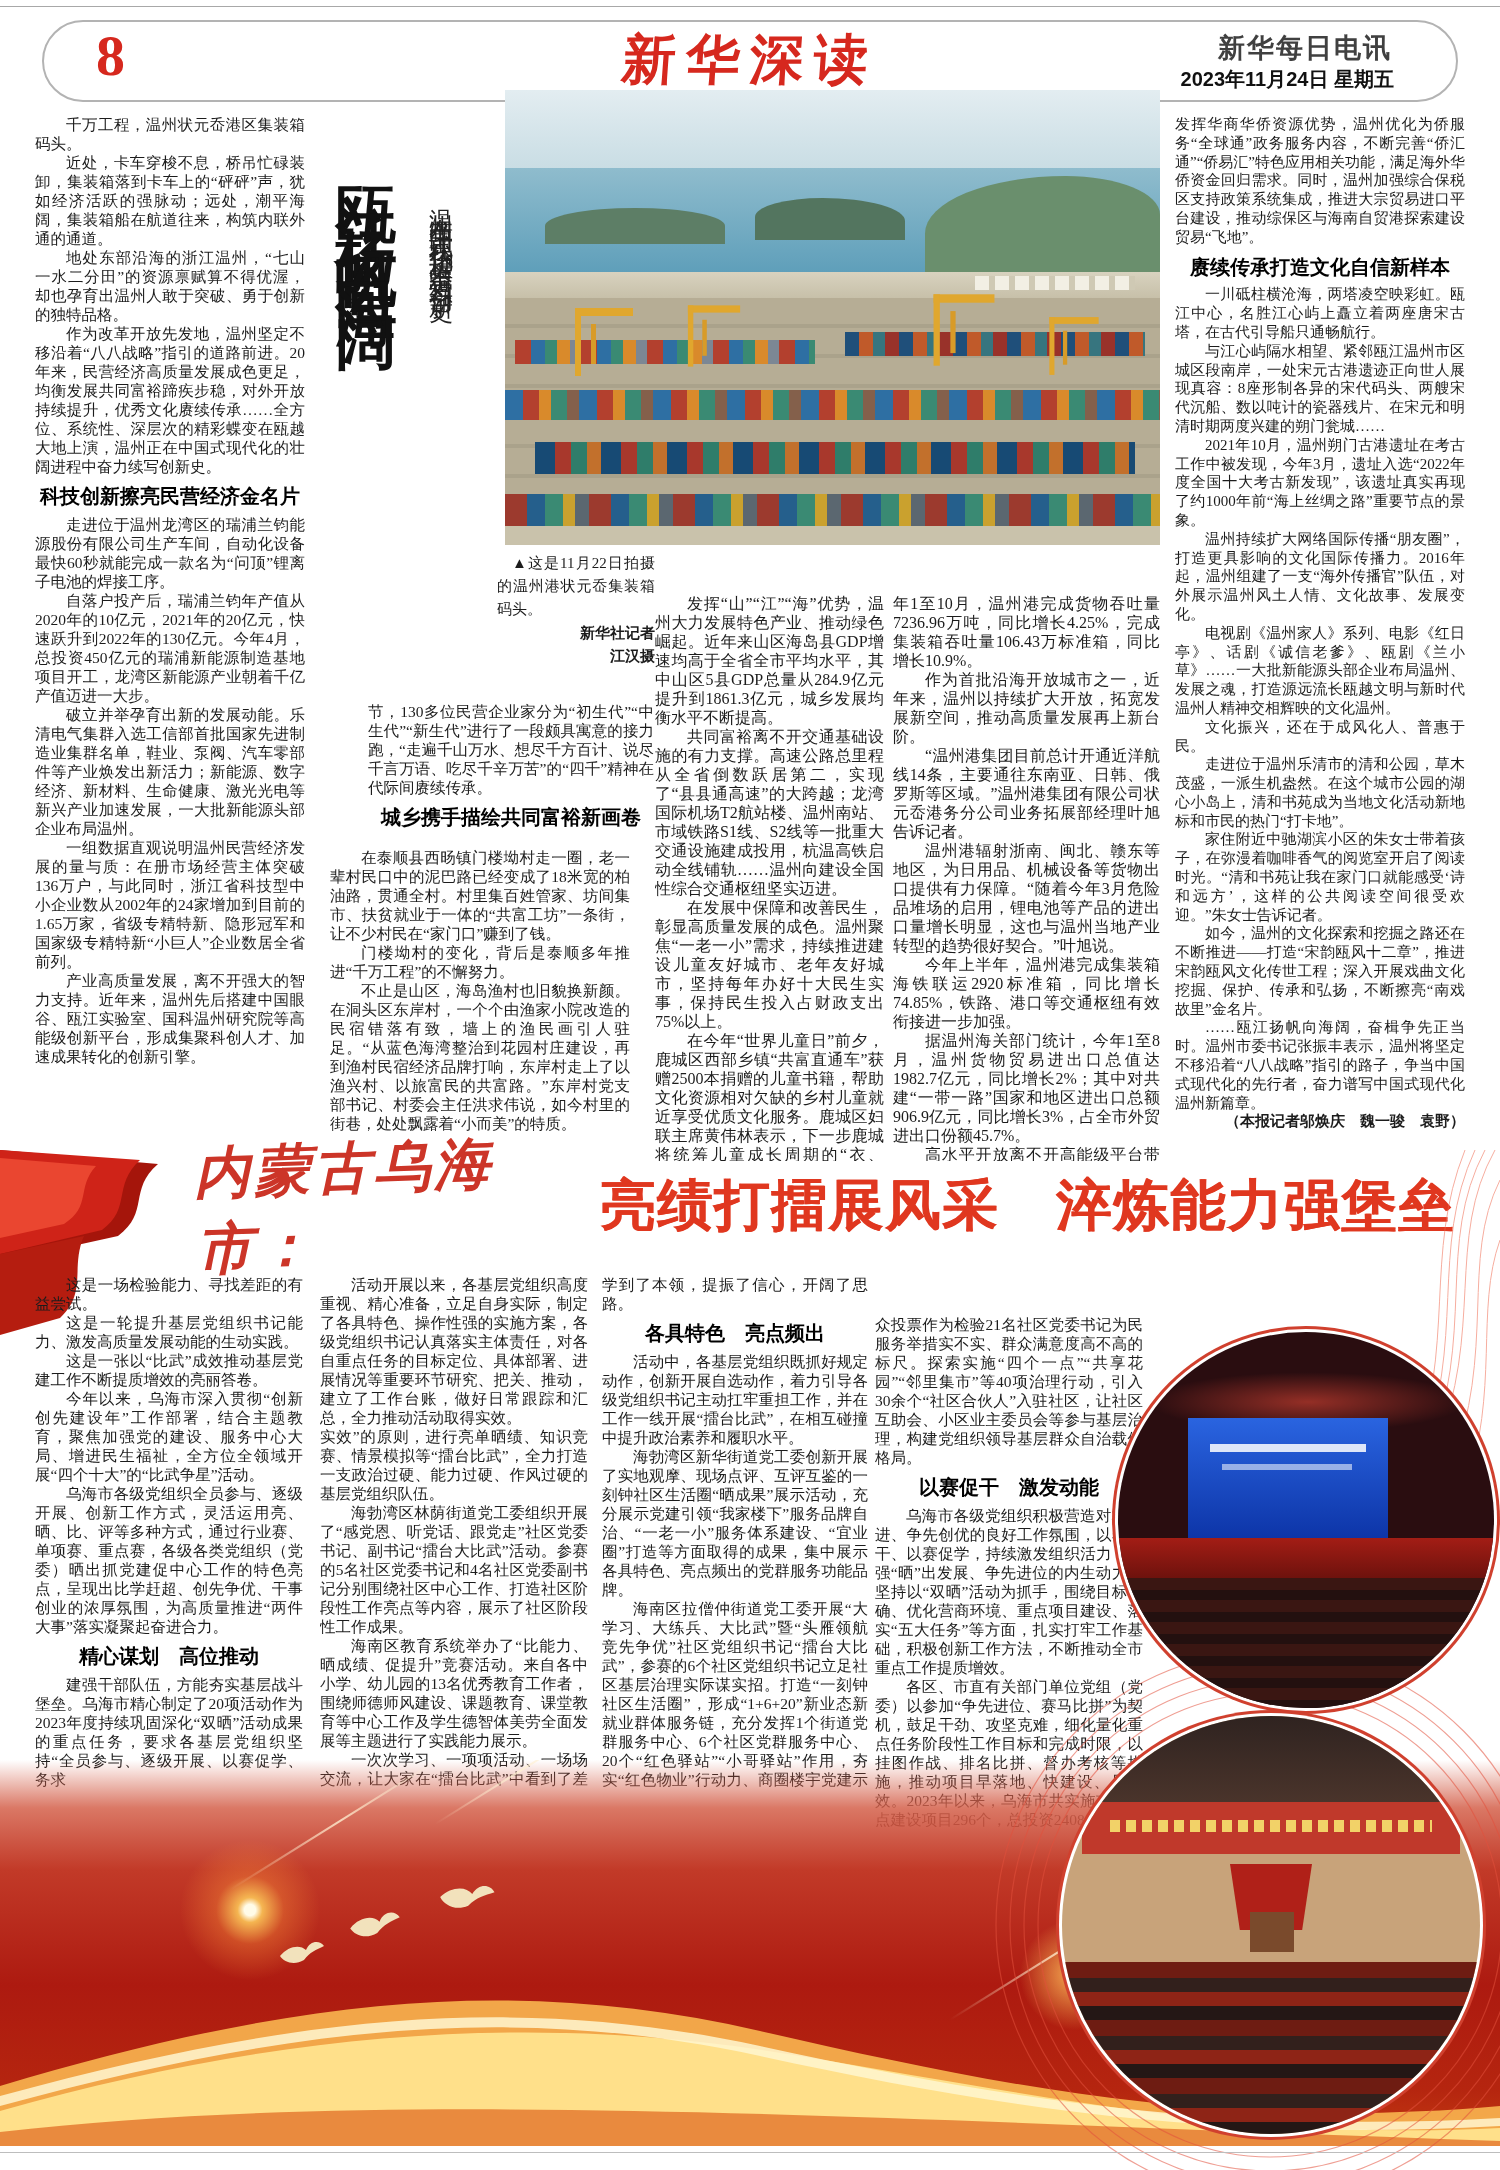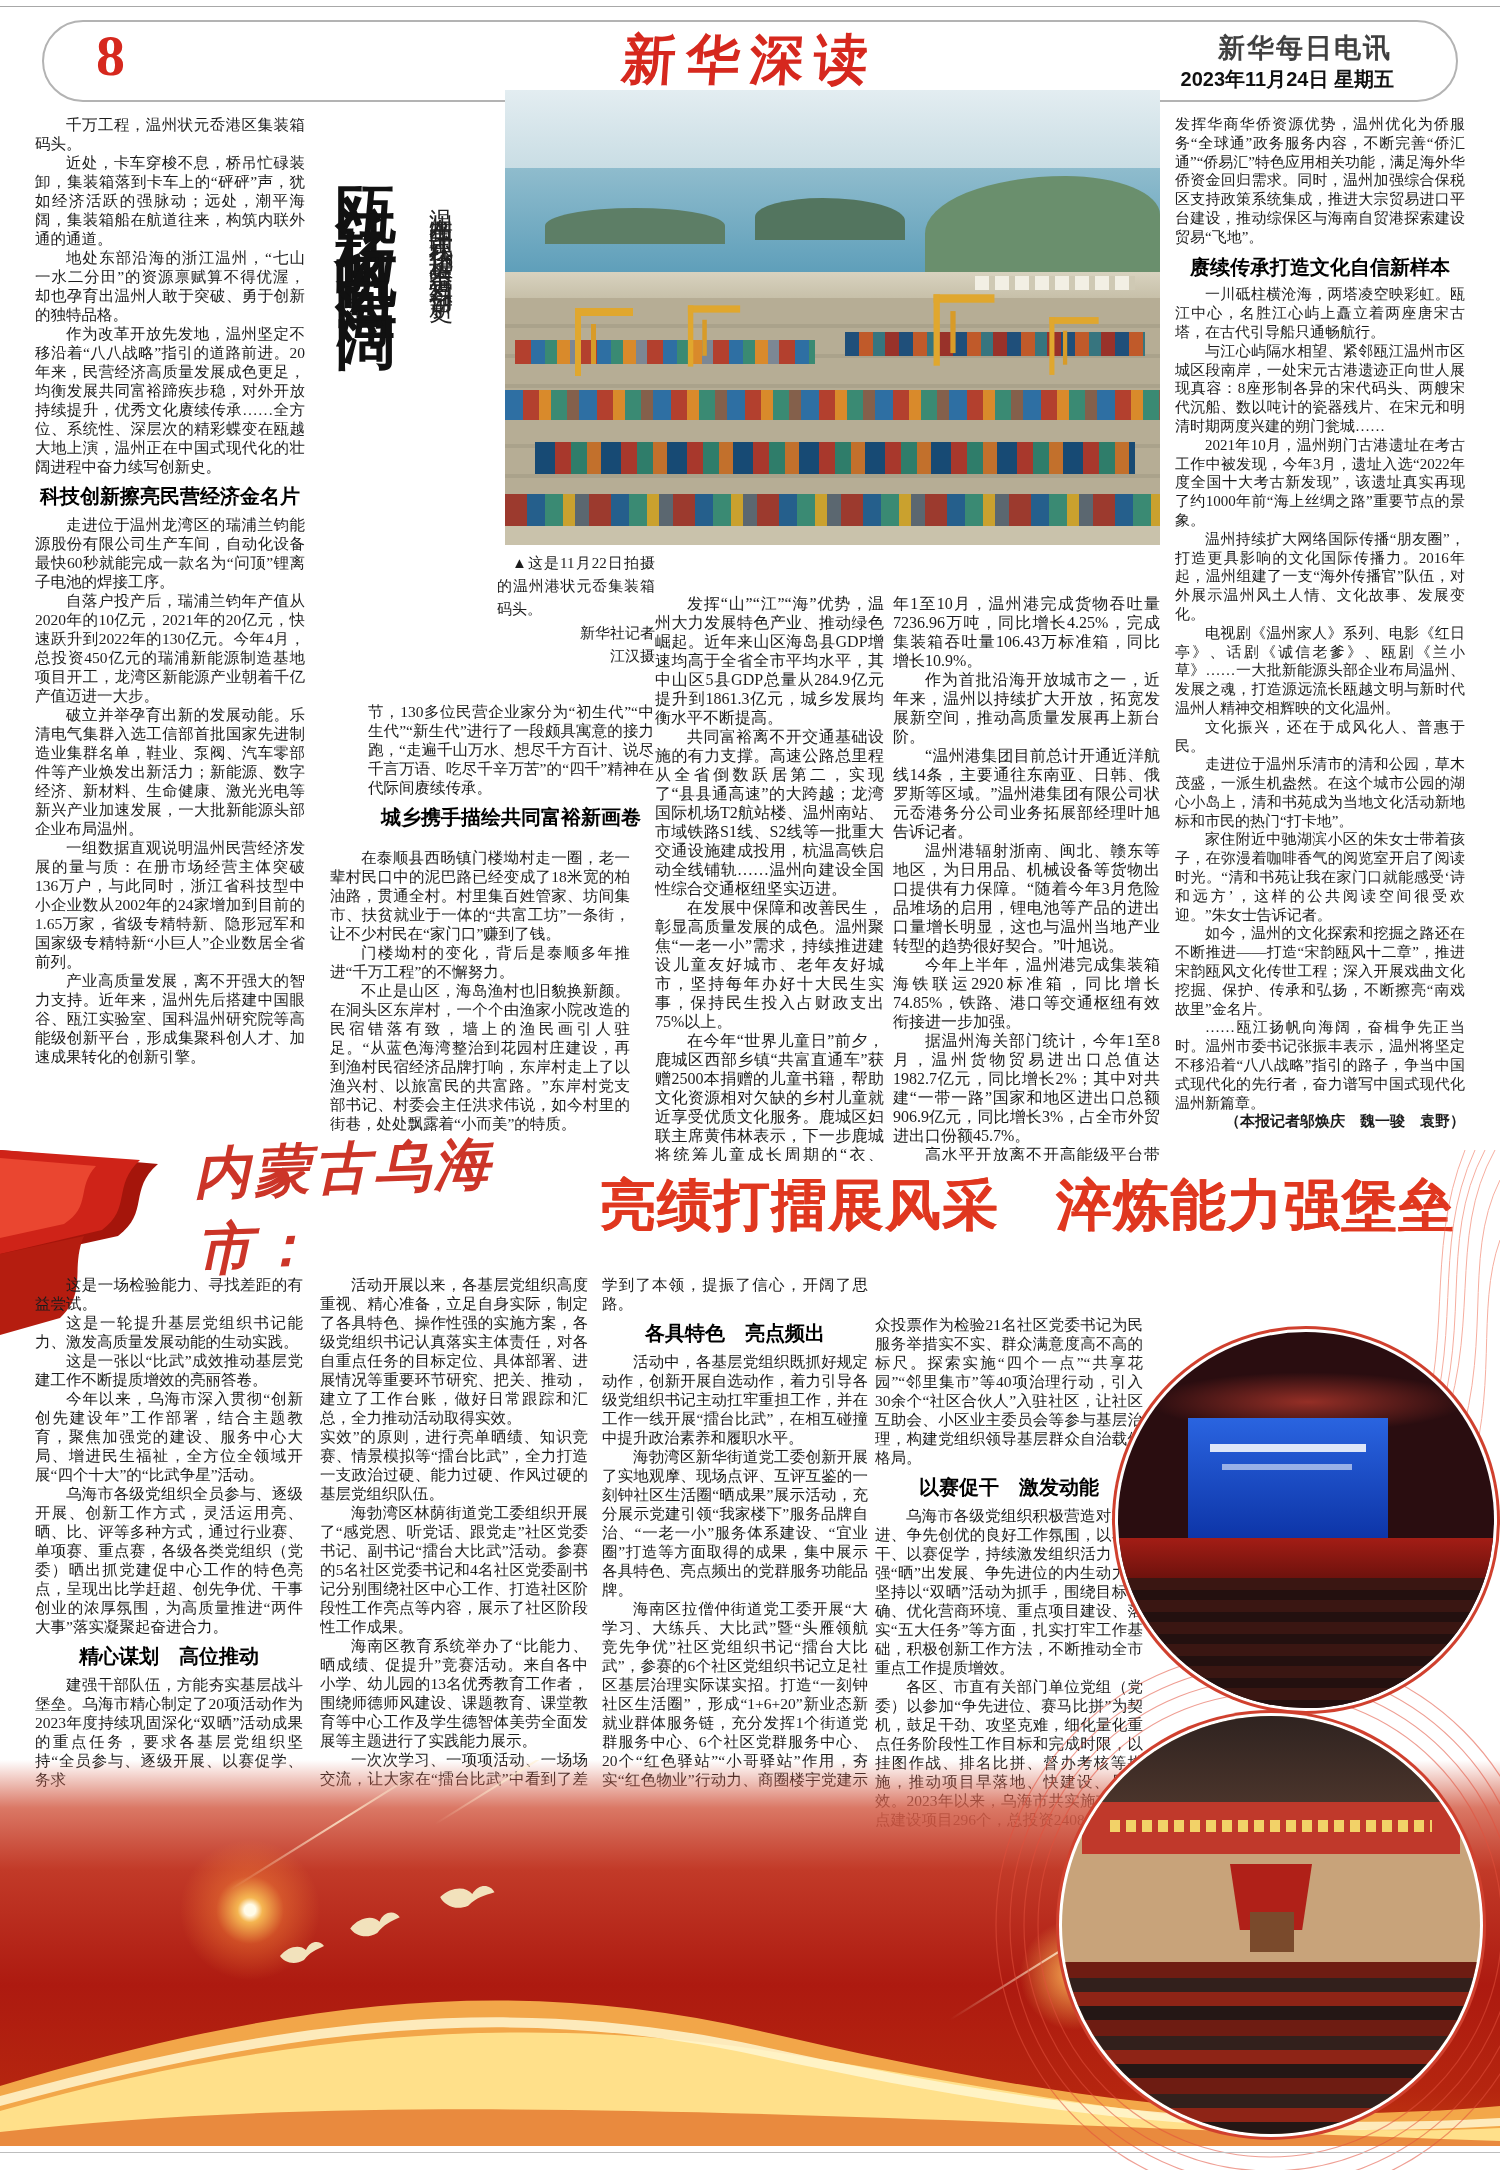--- a/index.html
+++ b/index.html
@@ -46,21 +46,21 @@
   #crow4{left:30px;top:352px;width:600px;height:32px;background:repeating-linear-gradient(90deg,#174a74 0 20px,#a8382c 20px 36px,#2f7d6a 36px 52px,#c2702c 52px 66px);}
   #crow5{left:0px;top:404px;width:655px;height:36px;background:repeating-linear-gradient(90deg,#9c3a2e 0 22px,#255f8c 22px 40px,#3a8a73 40px 58px,#caa12e 58px 70px,#5b6770 70px 84px);}
   .crane{position:absolute;width:52px;height:60px;border-left:6px solid #e0a72e;border-top:8px solid #e0a72e;}
   .crane:after{content:"";position:absolute;left:10px;top:8px;width:5px;height:40px;background:#d89b28;}
   #cr1{left:70px;top:218px;}#cr2{left:180px;top:212px;transform:scale(.9);}
   #cr3{left:430px;top:206px;transform:scale(1.05);}#cr4{left:540px;top:222px;transform:scale(.85);}
   #road{left:0;top:436px;width:655px;height:19px;background:#c9c2ab;}
   
   #captionblock{left:497px;top:552px;width:158px;height:150px;font-size:15px;line-height:23px;text-align:justify;overflow:hidden;}
   #captionblock .cap{text-indent:1em;}
-  #captionblock .credit{text-align:right;font-weight:normal;font-family:"Liberation Sans","DejaVu Sans",sans-serif;}
+  #captionblock .credit{text-align:right;font-weight:bold;font-family:"Liberation Sans","DejaVu Sans",sans-serif;}
   
   #col1{left:35px;top:115px;width:270px;height:1046px;}
   #col2mid{left:368px;top:702px;width:286px;height:142px;}
   #col2low{left:330px;top:848px;width:300px;height:313px;}
   #col3{left:655px;top:594px;width:229px;height:567px;}
   #col4{left:893px;top:594px;width:267px;height:567px;}
   #col5{left:1175px;top:115px;width:290px;height:1046px;font-size:15px;line-height:18.8px;}
   
   #bannerrow{left:195px;top:1166px;width:1260px;height:80px;display:flex;align-items:center;gap:18px;}
   #bannerprefix{font-size:56px;font-weight:900;color:#cc3528;font-style:italic;letter-spacing:4px;transform:rotate(-2deg);}

